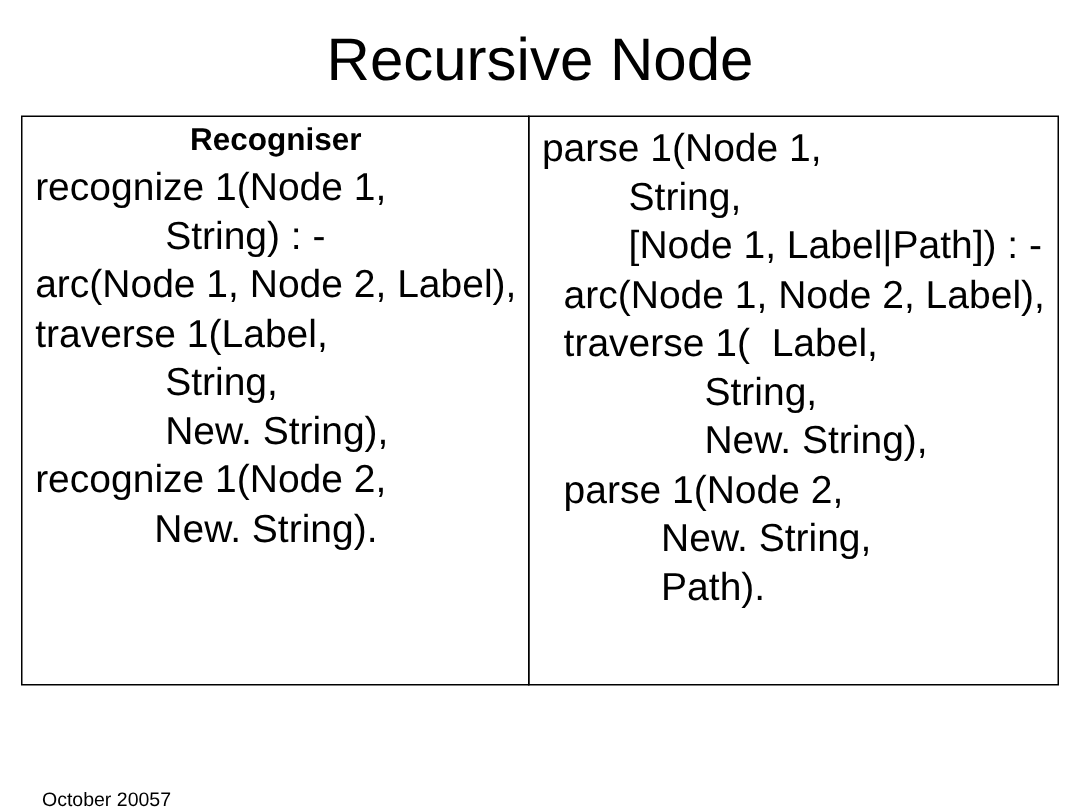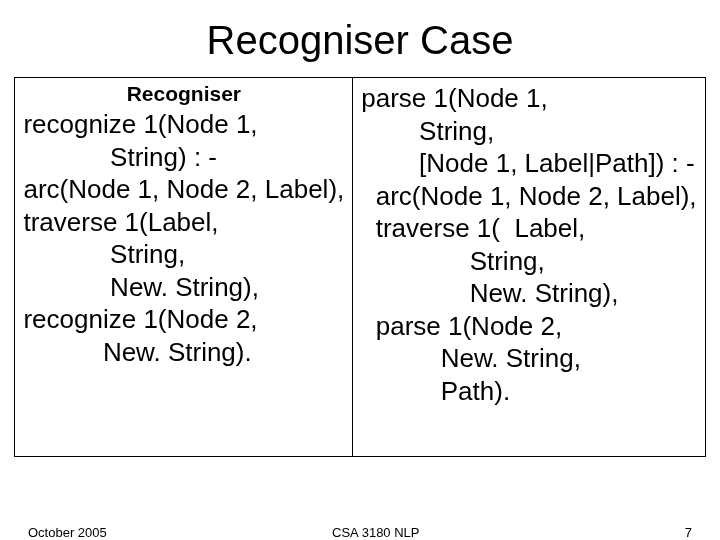--- a/index.html
+++ b/index.html
@@ -68,21 +68,21 @@
   }
   .footer .date { flex: 0 0 auto; }
   .footer .center { flex: 1 1 auto; text-align: center; margin-left: -40px; }
   .footer .page { flex: 0 0 auto; text-align: right; }
 </style>
 </head>
 <body>
 
 <div class="slide">
 
-  <div class="title">Recogniser Case</div>
+  <div class="title">Recursive Node</div>
 
   <div class="columns">
 
     <div class="box">
       <div class="box-title">Recogniser</div>
       <div class="codeblock">recognize 1(Node 1,
             String) : -
 arc(Node 1, Node 2, Label),
 traverse 1(Label,
             String,
@@ -101,17 +101,16 @@
                New. String),
   parse 1(Node 2,
            New. String,
            Path).</div>
     </div>
 
   </div>
 
   <div class="footer">
     <div class="date">October 2005</div>
-    <div class="center">CSA 3180 NLP</div>
     <div class="page">7</div>
   </div>
 
 </div>
 
 </body></html>

